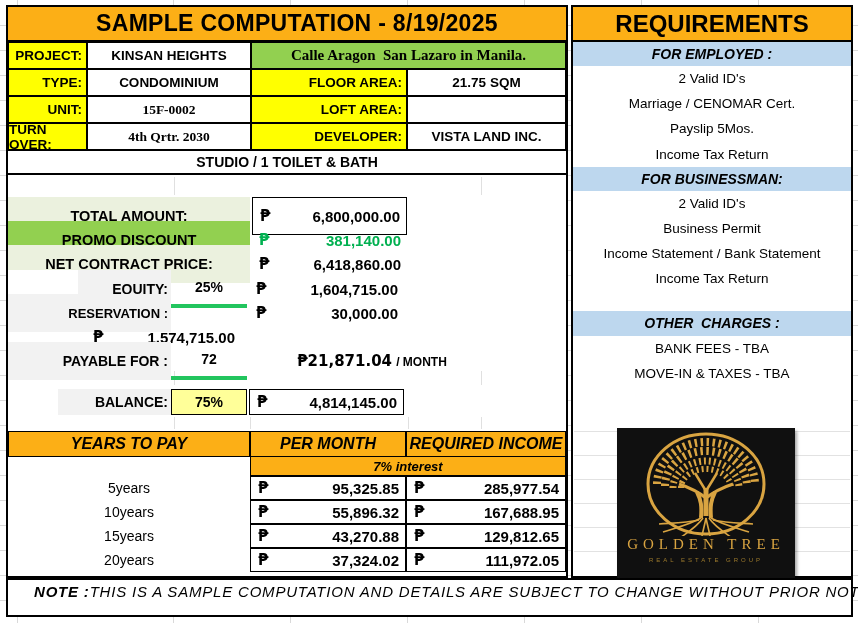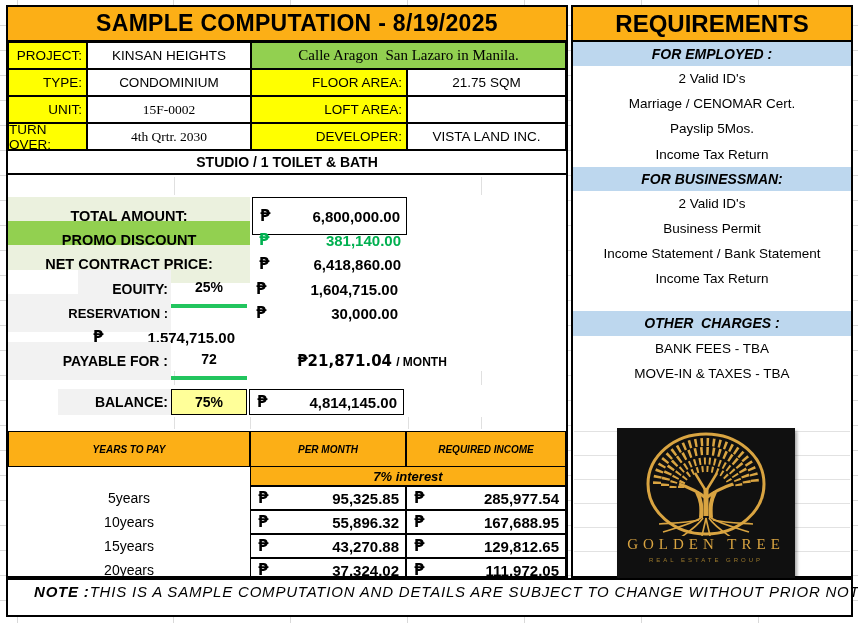--- a/index.html
+++ b/index.html
@@ -11,21 +11,21 @@
     background-position:0 1px,57px 0;}
   .panel{position:absolute;background:#fff;border:2px solid #000;box-sizing:border-box;}
   .left-panel{left:6px;top:5px;width:562px;height:573px;}
   .right-panel{left:571px;top:5px;width:282px;height:573px;}
   .note-box{left:6px;top:578px;width:847px;height:39px;padding:3px 0 0 26px;}
 
   
   .lp-title{height:33px;background:#FCAF16;border-bottom:2px solid #000;display:flex;align-items:center;justify-content:center;
     font-size:23px;font-weight:bold;letter-spacing:.3px;padding-left:20px;}
   .info-grid{display:grid;grid-template-columns:79px 164px 156px 159px;grid-auto-rows:27px;}
-  .ig-cell{border:1px solid #000;display:flex;align-items:center;box-sizing:border-box;font-size:13.5px;font-weight:normal;overflow:hidden;}
+  .ig-cell{border:1px solid #000;display:flex;align-items:center;box-sizing:border-box;font-size:13.5px;font-weight:bold;overflow:hidden;}
   .ig-label{background:#FFFF00;justify-content:flex-end;padding-right:4px;}
   .ig-val{justify-content:center;}
   .ig-loc{grid-column:3/5;background:#92D050;justify-content:center;font-family:"Liberation Serif",serif;font-size:15px;white-space:pre;}
   .serif{font-family:"Liberation Serif",serif;}
   .unit-desc{height:22px;border-top:1px solid #000;border-bottom:2px solid #000;display:flex;align-items:center;justify-content:center;
     font-size:14px;font-weight:bold;}
 
   .comp-area{position:relative;height:256px;}
   .crow{position:absolute;left:0;display:flex;align-items:center;height:38px;width:558px;}
   .clabel-c{width:242px;text-align:center;font-size:14.5px;font-weight:bold;white-space:nowrap;overflow:hidden;height:100%;
@@ -44,22 +44,22 @@
   .bg-gray-part{background:linear-gradient(90deg,#fff 0 70px,#F2F2F2 70px);}
   .bg-gray-bal{background:linear-gradient(90deg,#fff 0 50px,#F2F2F2 50px);}
   .green-text{color:#00B050;}
   .monthly{width:250px;text-align:center;font-size:15px;font-weight:bold;}
   .monthly .sfx{font-size:12px;}
   .peso{font-family:"DejaVu Sans",sans-serif;}
   .gv{position:absolute;width:1px;background:#e0e0e0;}
 
   .years-table{margin-top:0;}
   .yt-head{display:flex;}
-  .yt-hcell{height:36px;background:#FCAF16;border:1.5px solid #000;box-sizing:border-box;display:flex;align-items:center;justify-content:center;
-    font-size:10px;font-weight:bold;font-style:italic;}
+  .yt-hcell{height:26px;background:#FCAF16;border:1.5px solid #000;box-sizing:border-box;display:flex;align-items:center;justify-content:center;
+    font-size:16px;font-weight:bold;font-style:italic;}
   .yt-h1{width:242px;}.yt-h2{width:156px;}.yt-h3{width:160px;}
   .yt-interest{display:flex;}
   .yt-ispacer{width:242px;}
   .yt-icell{width:316px;height:19px;background:#FCAF16;border:1.5px solid #000;border-top:none;box-sizing:border-box;
     display:flex;align-items:center;justify-content:center;font-size:13px;font-weight:bold;font-style:italic;}
   .yt-row{display:flex;height:24px;}
   .yt-years{width:242px;display:flex;align-items:center;justify-content:center;font-size:14px;}
   .yt-cell{width:156px;box-sizing:border-box;border:1.5px solid #000;display:flex;align-items:center;justify-content:space-between;
     padding:0 6px 0 7px;font-size:15px;font-weight:bold;}
   .yt-cell.last{width:160px;}

